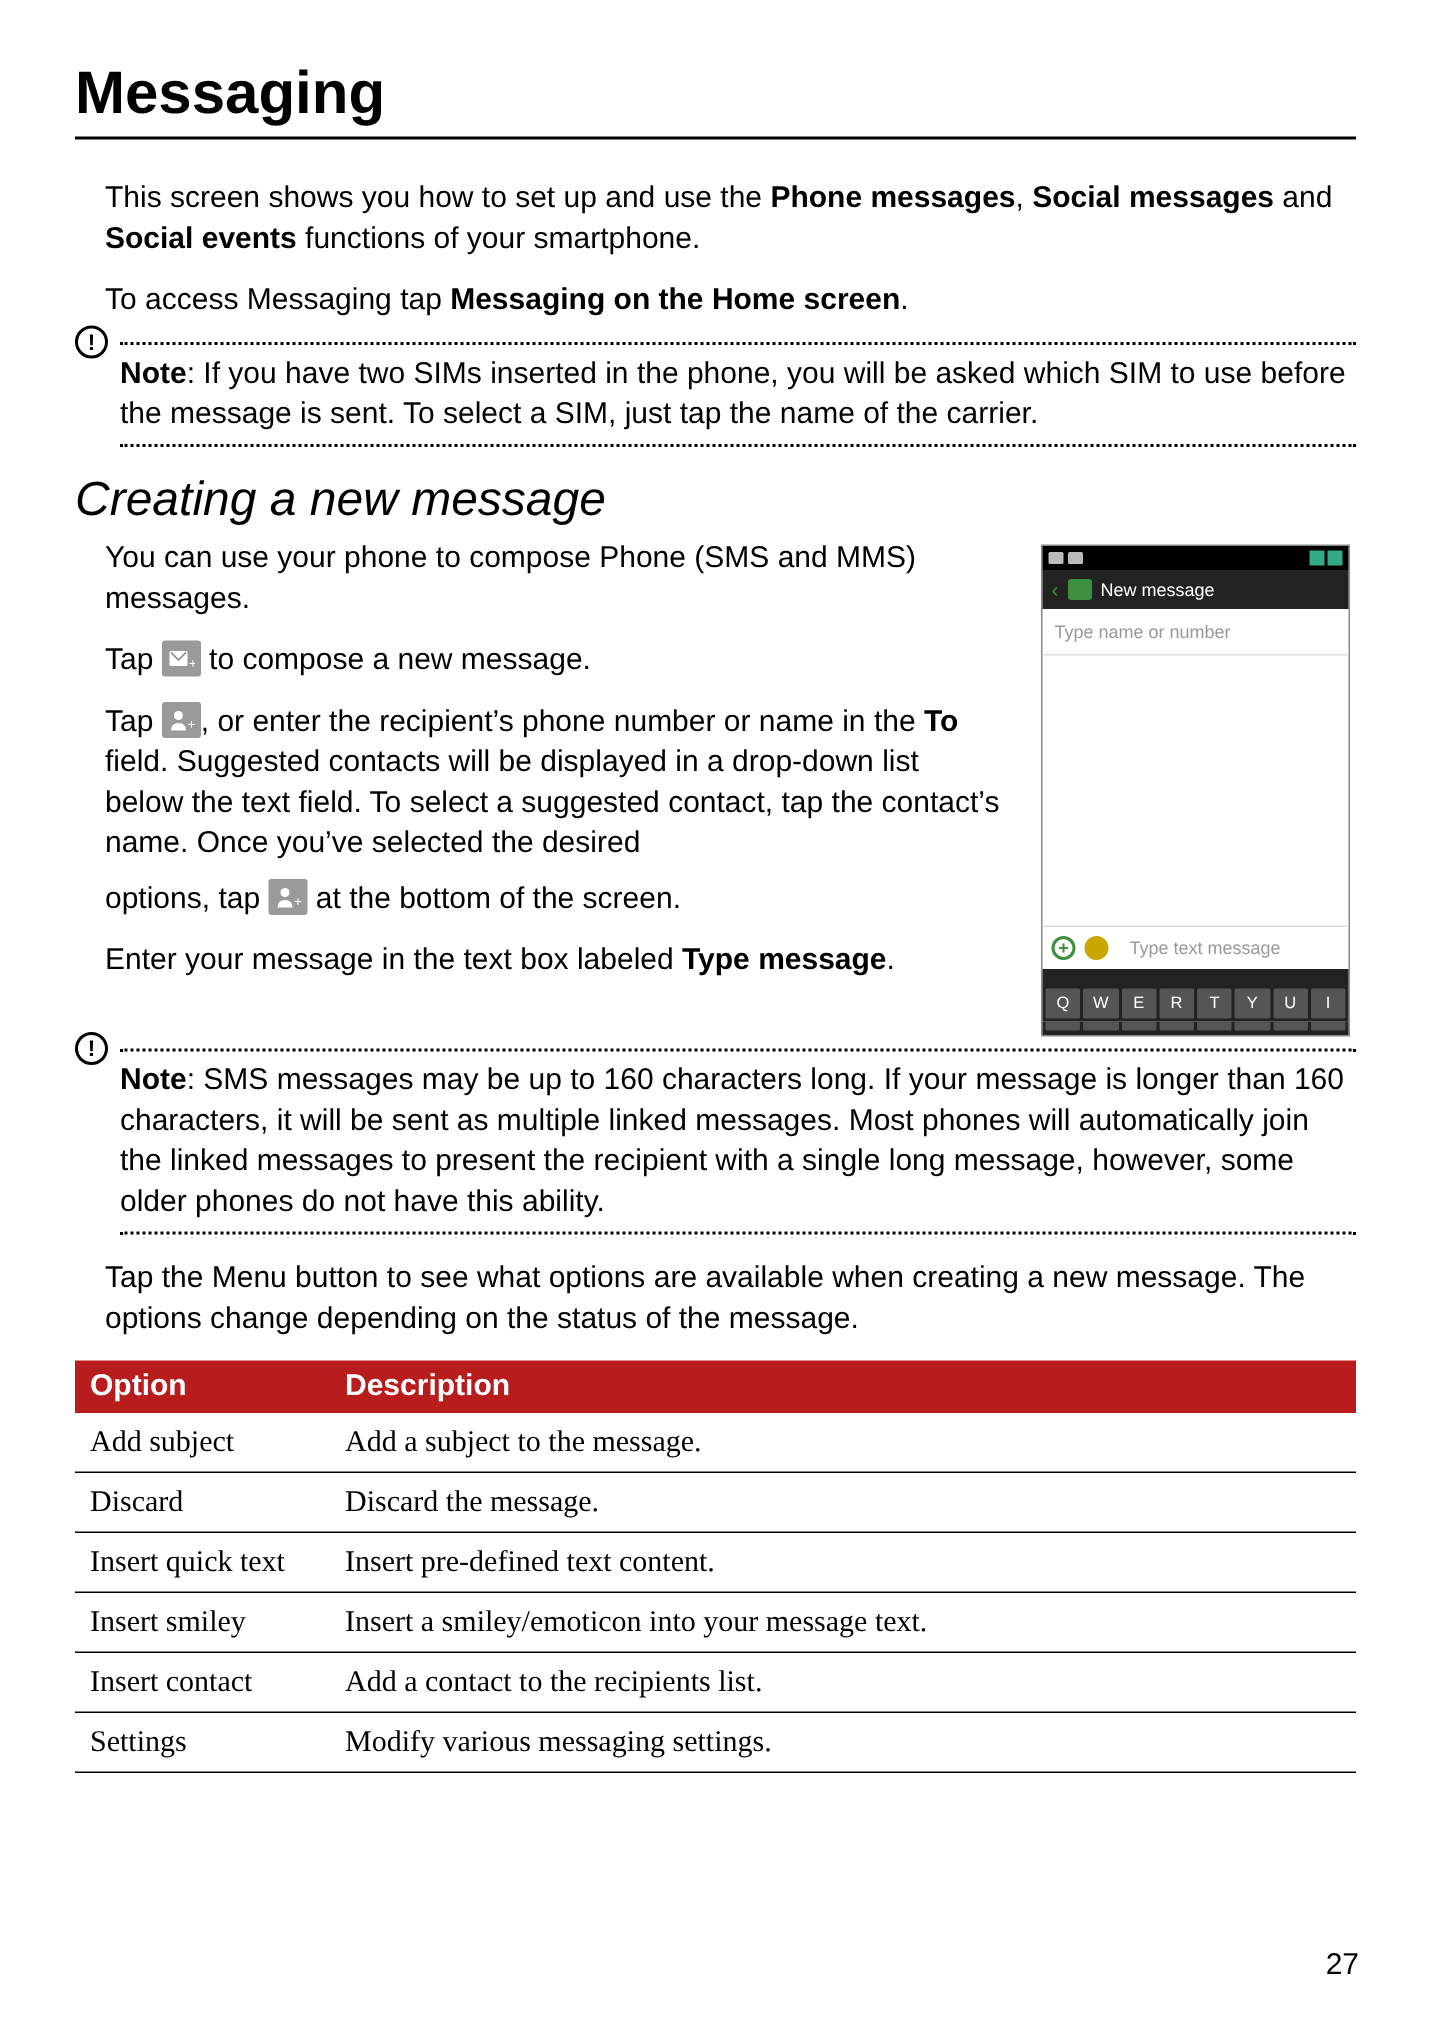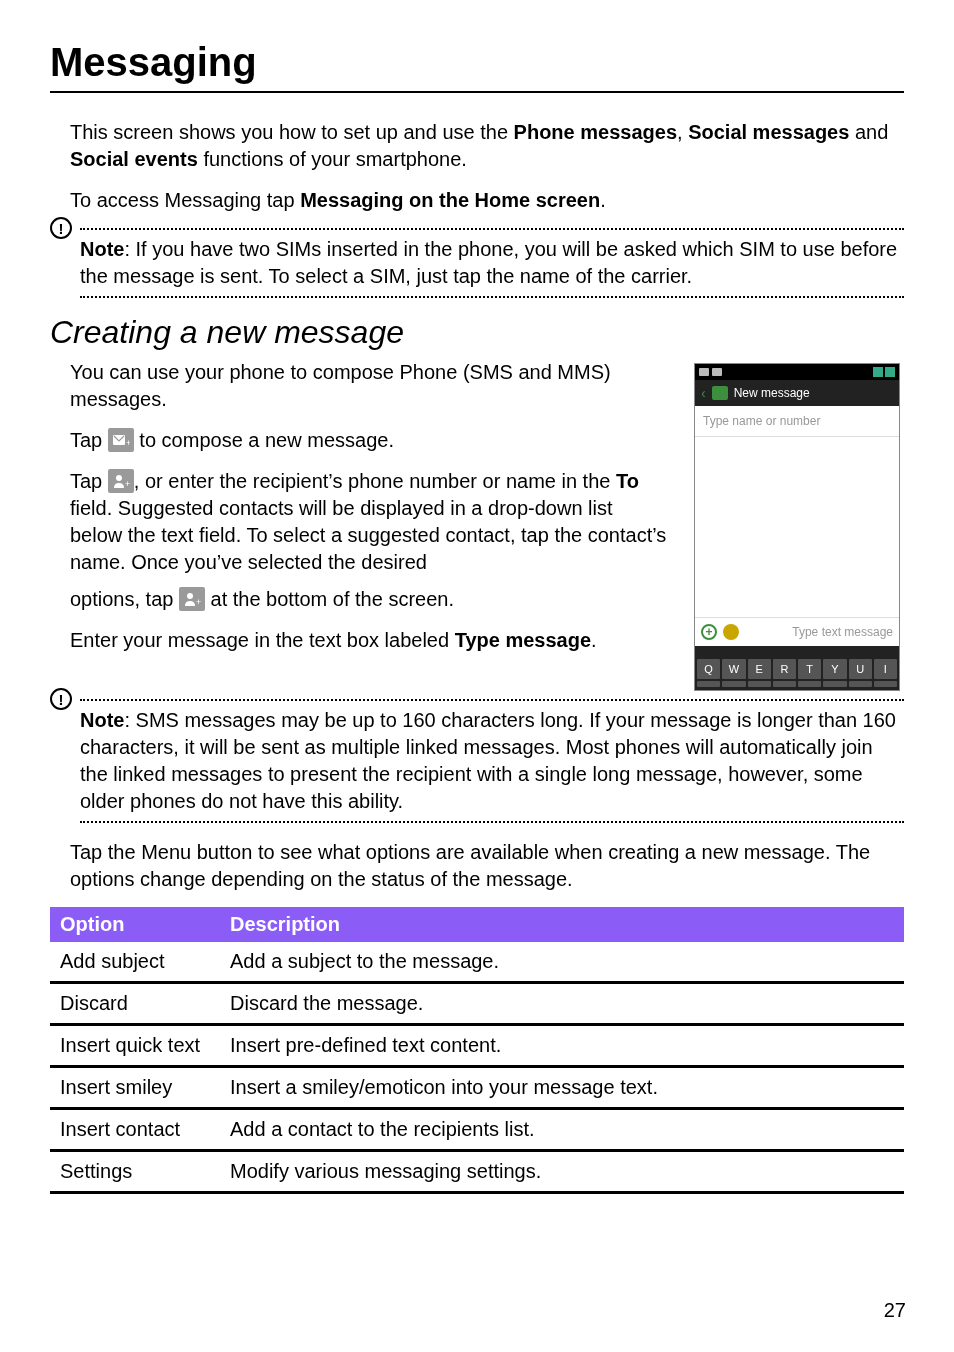--- a/index.html
+++ b/index.html
@@ -137,21 +137,21 @@
     border-top:1px solid #ddd;
   }
   .phone-compose .plus {
     width:16px;height:16px;border:2px solid #3c8f3c;border-radius:50%;
     display:flex;align-items:center;justify-content:center;
     color:#3c8f3c;font-weight:bold;font-size:12px;line-height:1;
   }
   .phone-compose .emoji {
     width:16px;height:16px;border-radius:50%;background:#c9a600;
   }
-  .phone-compose .hint { font-size:12px;color:#999; flex:1; text-align:right; padding-left:8px;}
+  .phone-compose .hint { font-size:12px;color:#999; flex:1; text-align:left; padding-left:8px;}
   .phone-kbdspace { height:10px; background:#222;}
   .phone-kbd {
     background:#222;
     display:flex;
     gap:2px;
     padding:3px 2px 2px 2px;
   }
   .phone-kbd .key {
     flex:1;
     background:#555;
@@ -173,30 +173,31 @@
   }
 
   
   table.options {
     width: 100%;
     border-collapse: collapse;
     margin-top: 6px;
     font-size: 20px;
   }
   table.options thead th {
-    background: #8b5cf6;
+    background: #b91c1c;
     color: #fff;
     text-align: left;
     padding: 6px 10px;
     font-weight: bold;
   }
   table.options tbody td {
     padding: 8px 10px;
-    border-bottom: 3px solid #000000;
+    border-bottom: 1px solid #000000;
     vertical-align: top;
+    font-family: Liberation Serif, serif;
   }
   table.options tbody td:first-child { width: 170px; }
 
   .page-num {
     position: absolute;
     bottom: 30px;
     right: 48px;
     font-size: 20px;
   }
 </style>

